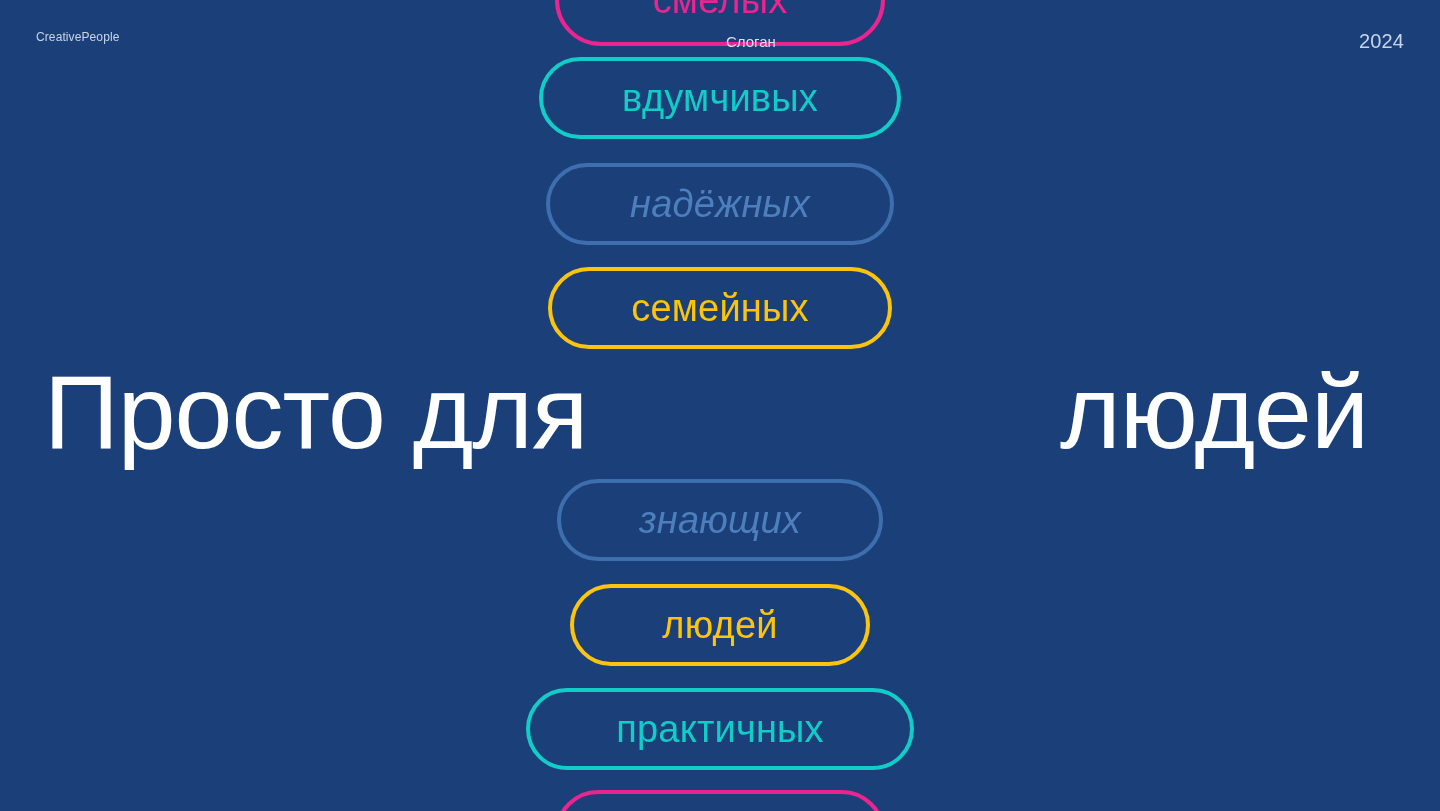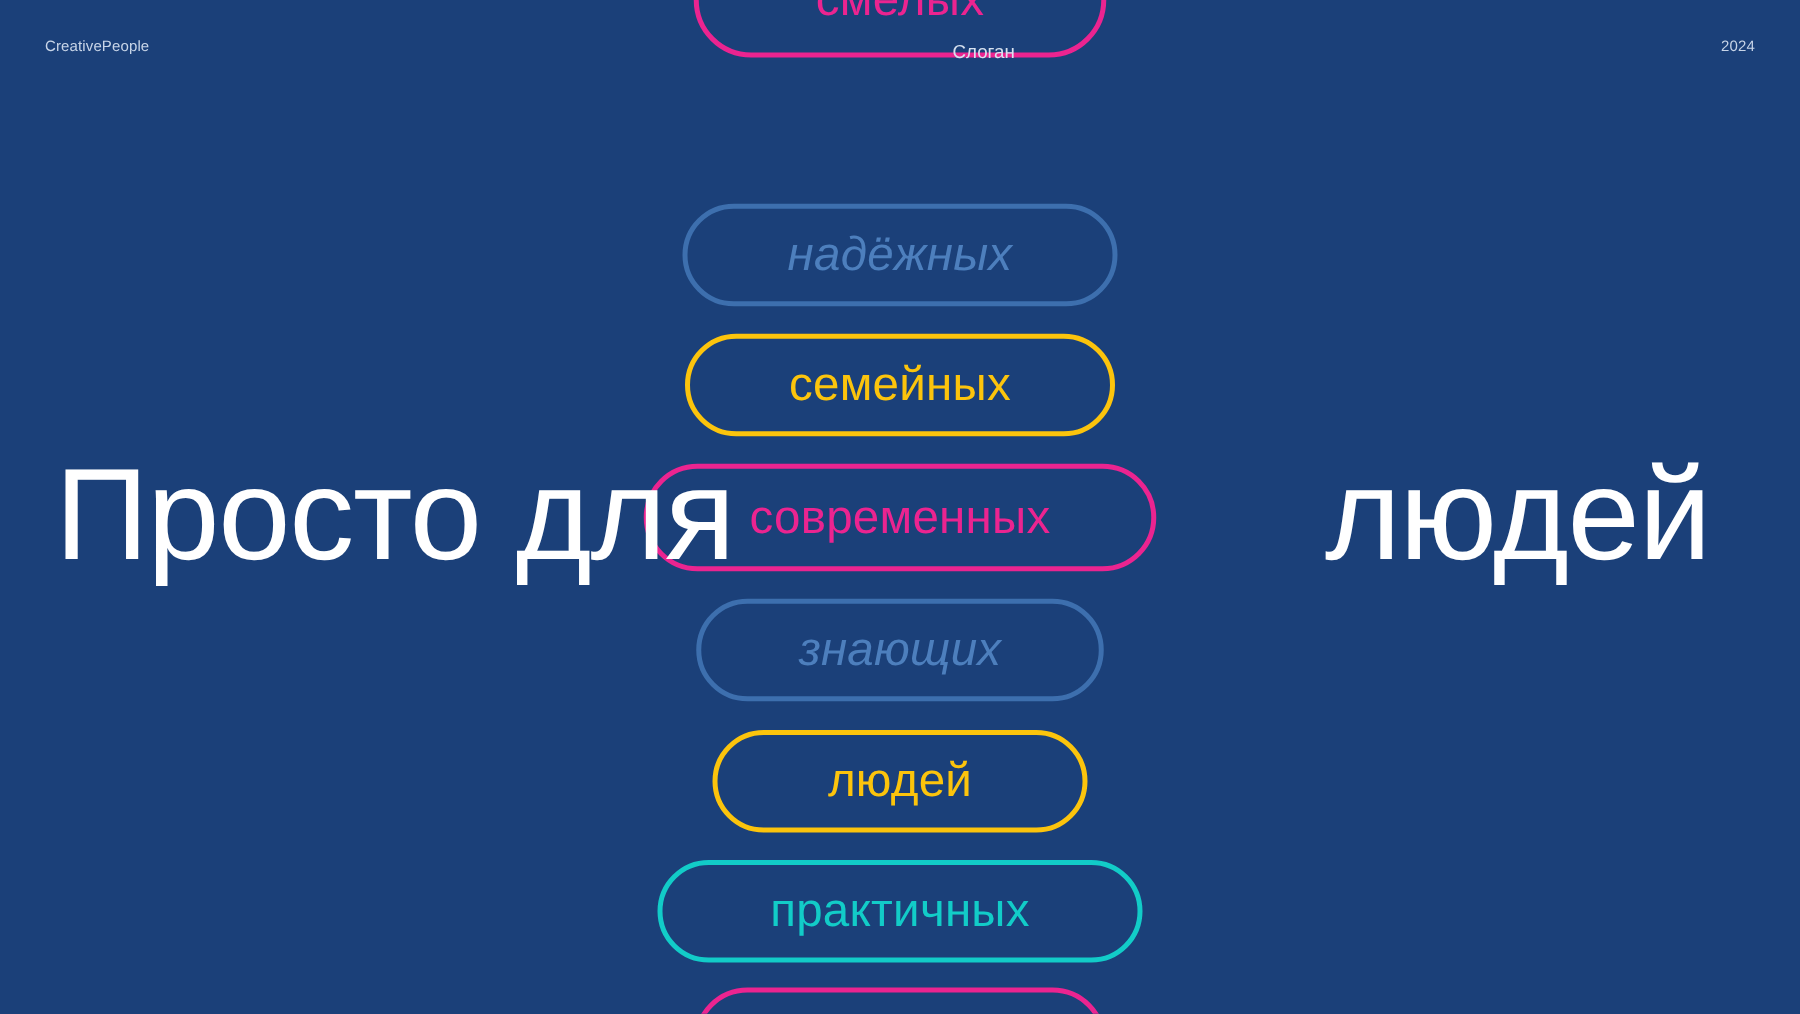--- a/index.html
+++ b/index.html
@@ -31,36 +31,35 @@
     font-size: 12px;
     letter-spacing: 0.1px;
     color: #c8d5e8;
     line-height: 1;
     white-space: nowrap;
   }
   .year {
     position: absolute;
     right: 36px;
     top: 31px;
-    font-size: 12px;
+    font-size: 20px;
     letter-spacing: 0.1px;
     color: #c8d5e8;
     line-height: 1;
     white-space: nowrap;
   }
   .kicker {
     position: absolute;
     left: 726px;
     top: 34px;
     font-size: 15px;
     color: #d8e2f0;
     line-height: 1;
     white-space: nowrap;
     z-index: 6;
-    margin-left: 36px;
   }
 
   
   .headline {
     position: absolute;
     top: 357px;
     height: 110px;
     display: flex;
     align-items: center;
     font-size: 104px;
@@ -118,32 +117,32 @@
 
   <div class="headline headline-left">Просто для</div>
   <div class="headline headline-right">людей</div>
 
   <div class="pill-stack">
 
     <div class="pill pink" style="top:-46px; width:330px; height:92px;">
       <span class="pill-label">смелых</span>
     </div>
 
+    <div class="pill cyan" style="top:57px; width:362px; height:82px;">
+      <span class="pill-label">вдумчивых</span>
+    </div>
 
     <div class="pill muted" style="top:163px; width:348px; height:82px;">
       <span class="pill-label">надёжных</span>
     </div>
 
     <div class="pill yellow" style="top:267px; width:344px; height:82px;">
       <span class="pill-label">семейных</span>
     </div>
 
-    <div class="pill pink active" style="top:371px; width:410px; height:86px;">
-      <span class="pill-label">современных</span>
-    </div>
 
     <div class="pill muted" style="top:479px; width:326px; height:82px;">
       <span class="pill-label">знающих</span>
     </div>
 
     <div class="pill yellow" style="top:584px; width:300px; height:82px;">
       <span class="pill-label">людей</span>
     </div>
 
     <div class="pill cyan" style="top:688px; width:388px; height:82px;">

